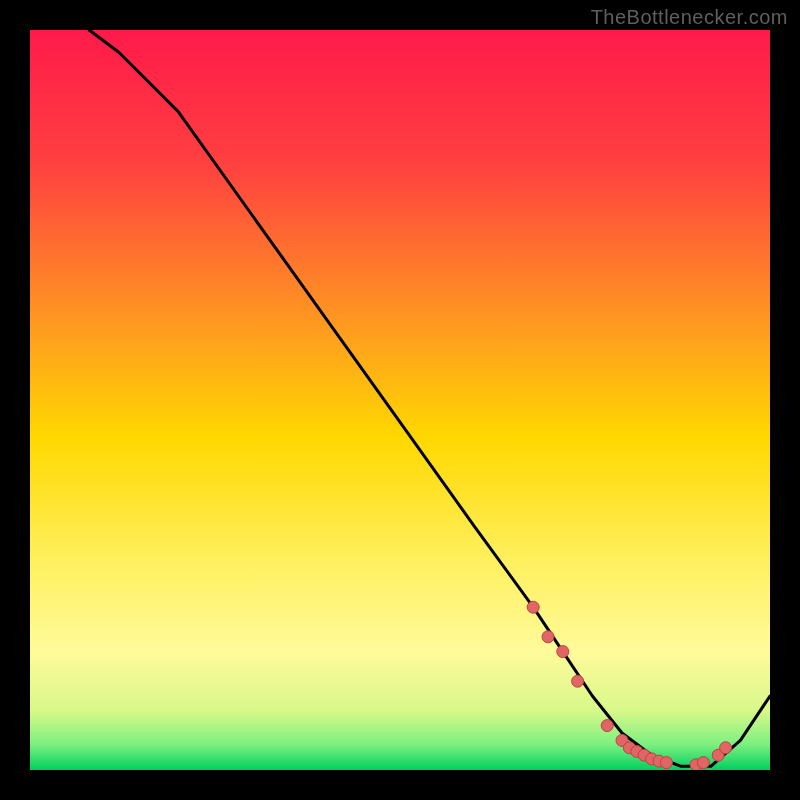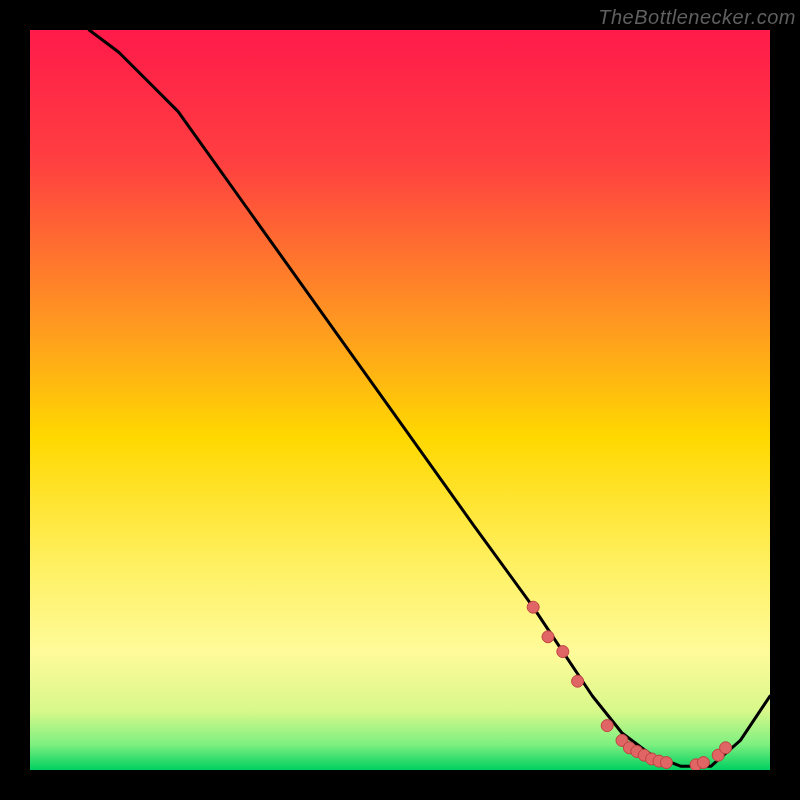--- a/index.html
+++ b/index.html
@@ -15,26 +15,25 @@
     position: absolute;
     left: 0;
     top: 0;
     width: 800px;
     height: 800px;
     background: #000;
   }
   .watermark {
     position: absolute;
     top: 6px;
-    right: 4px;
+    right: 12px;
     color: #5f5f5f;
     font-size: 20px;
     font-weight: 500;
     letter-spacing: 0.5px;
-    font-style: italic;
   }
   .plot {
     position: absolute;
     left: 30px;
     top: 30px;
     width: 740px;
     height: 740px;
   }
   svg { display: block; }
 </style>

